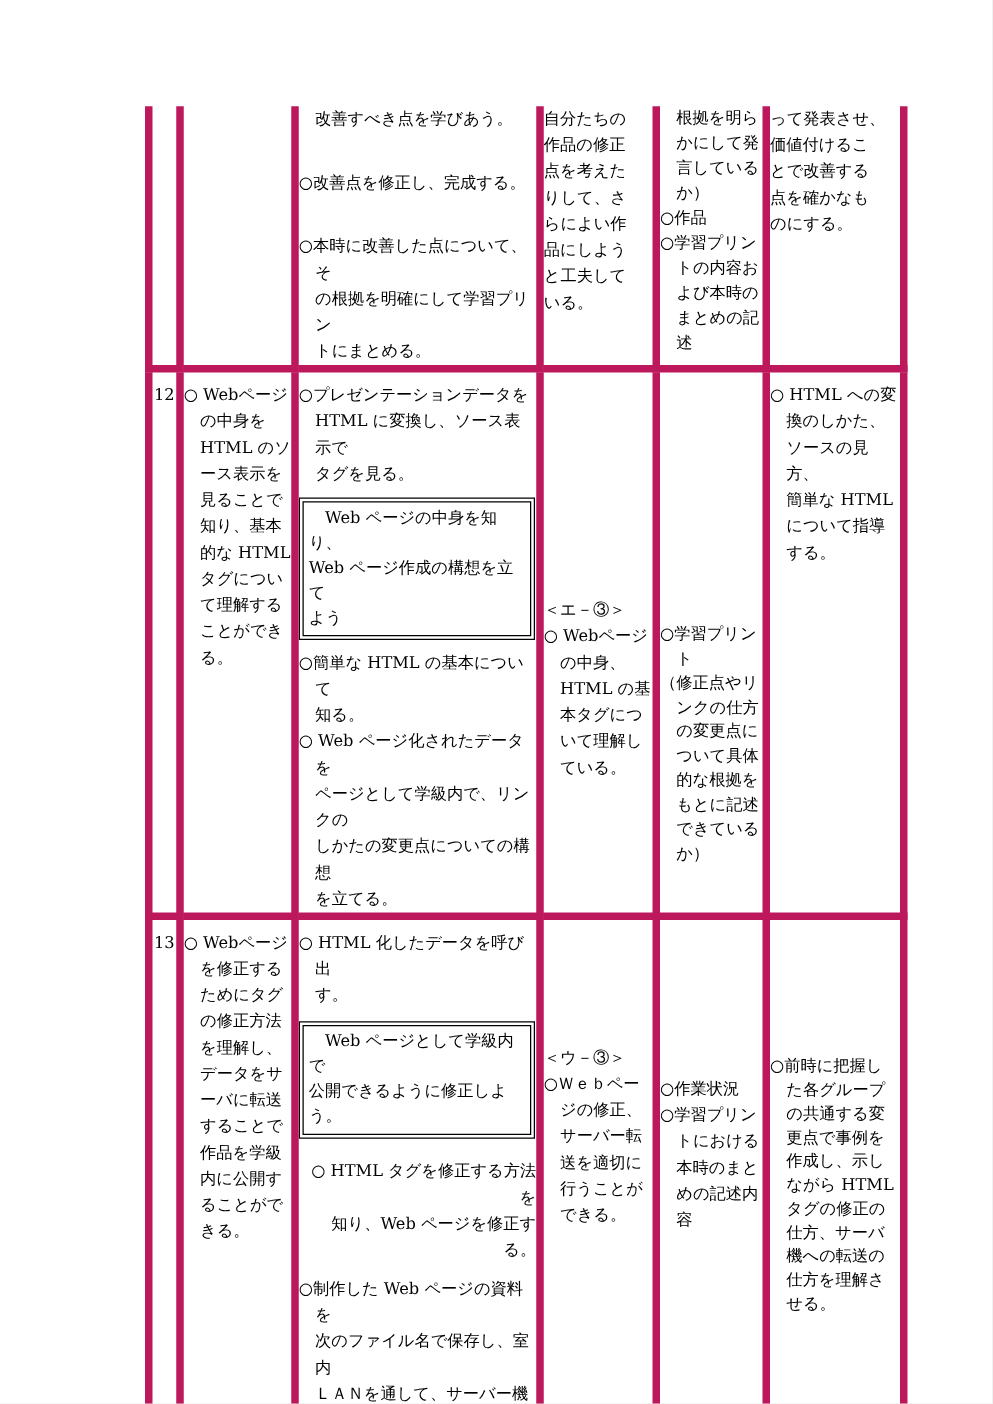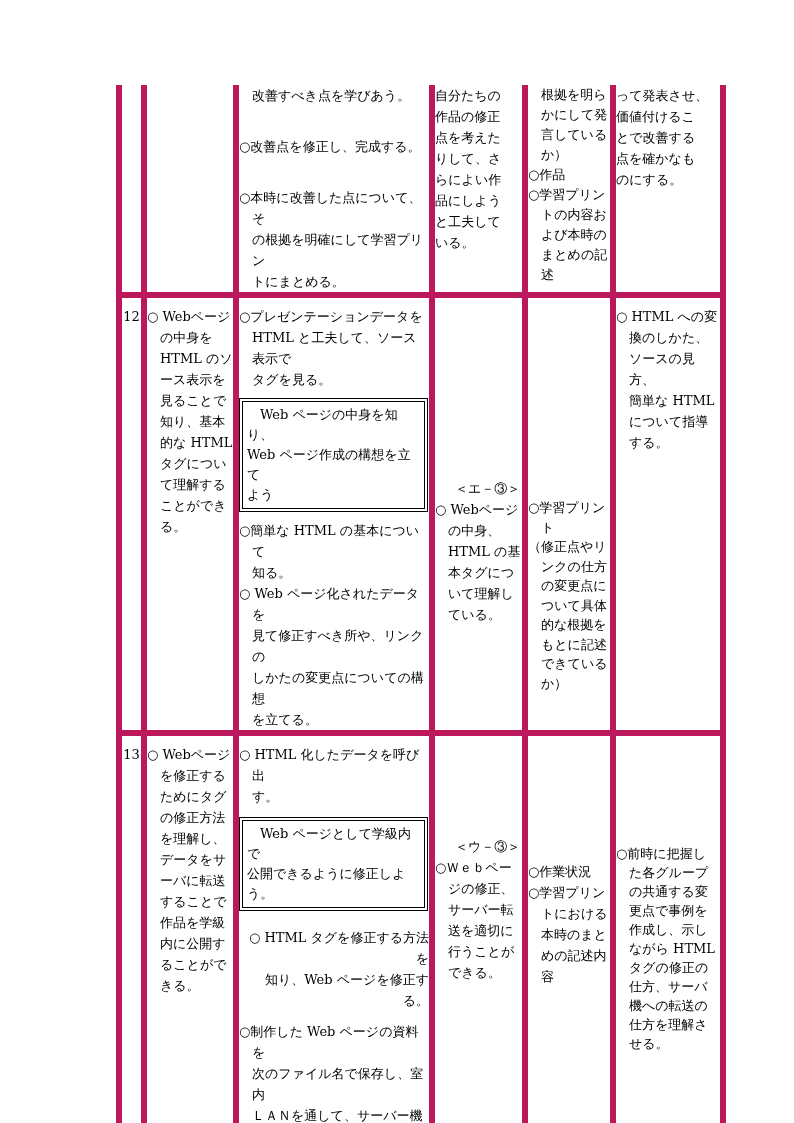--- a/index.html
+++ b/index.html
@@ -60,21 +60,21 @@
   .gap10 { margin-top:10px; }
   .gap8  { margin-top:8px; }
 
   .aim-box {
     border:4px double #000;
     margin-right:1px;
     padding:3px 4px;
     line-height:20px;
     white-space:pre-line;
   }
-  .eval-code { white-space:pre-line;margin-left:20px; }
+  .eval-code { white-space:pre-line; }
 </style>
 </head>
 <body>
 
 <div class="page">
   <table class="plan">
     <colgroup>
       <col style="width:25px">
         <col style="width:92px">
         <col style="width:196px">
@@ -141,29 +141,29 @@
 見ることで
 知り、基本
 的な HTML
 タグについ
 て理解する
 ことができ
 る。</p>
       </td>
       <td class="c-act">
         <p class="hang">○プレゼンテーションデータを
-HTML と工夫して、ソース表示で
+HTML に変換し、ソース表示で
 タグを見る。</p>
         <div class="aim-box gap8">　Web ページの中身を知り、
 Web ページ作成の構想を立て
 よう</div>
         <p class="hang gap22">○簡単な HTML の基本について
 知る。</p>
         <p class="hang">○ Web ページ化されたデータを
-見て修正すべき所や、リンクの
+ページとして学級内で、リンクの
 しかたの変更点についての構想
 を立てる。</p>
       </td>
       <td class="c-eval">
         <p class="eval-code">＜エ－③＞</p>
         <p class="hang">○ Webページ
 の中身、
 HTML の基
 本タグにつ
 いて理解し

